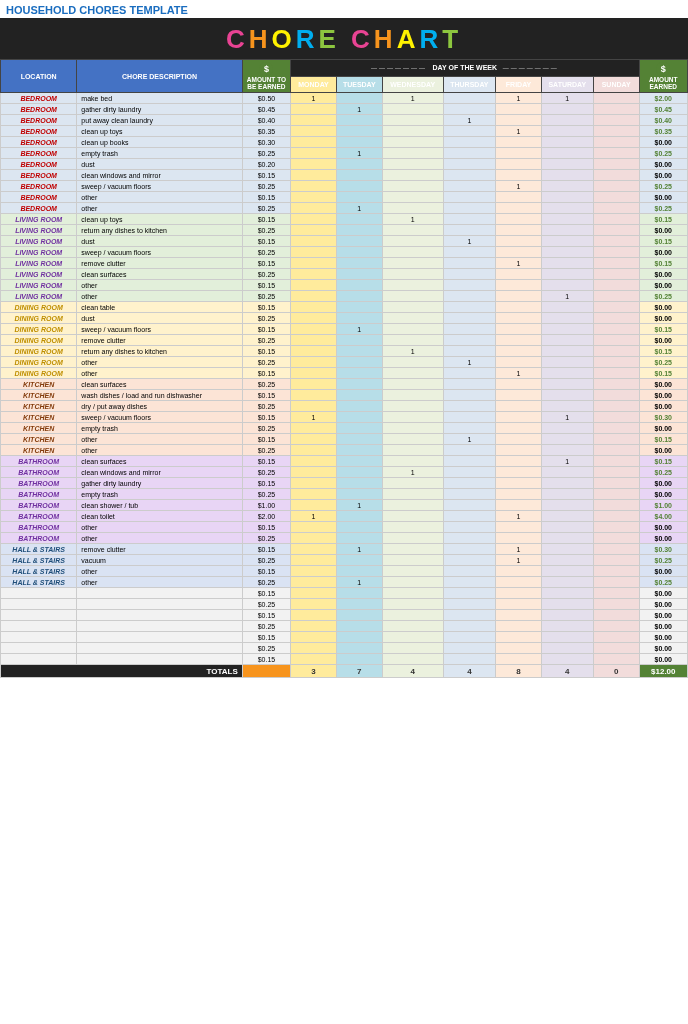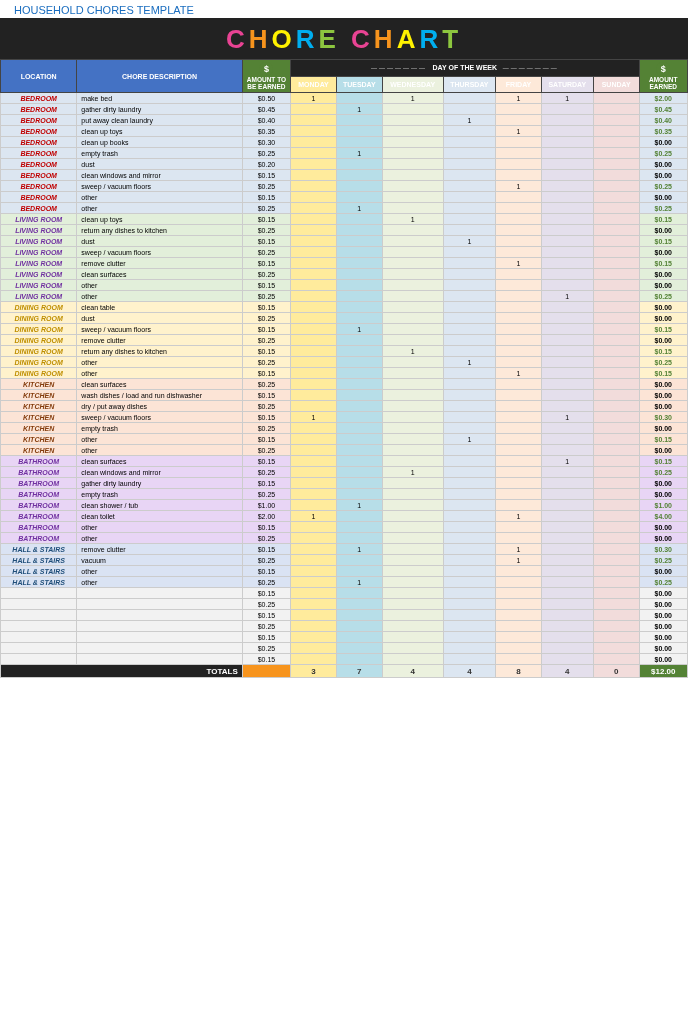--- a/index.html
+++ b/index.html
@@ -5,22 +5,22 @@
     * { margin: 0; padding: 0; box-sizing: border-box; }
     body {
       font-family: Arial, sans-serif;
       background: #fff;
       width: 688px;
       min-height: 1024px;
     }
     .page-title {
       color: #1a6dbf;
       font-size: 11px;
-      font-weight: normal;
-      padding: 4px 14px 2px;
+      font-weight: bold;
+      padding: 4px 6px 2px;
       text-transform: uppercase;
     }
     .chart-header {
       background: #222;
       text-align: center;
       padding: 6px 0 4px;
     }
     .chart-header-text {
       font-family: 'Arial Black', Arial, sans-serif;
       font-size: 26px;

